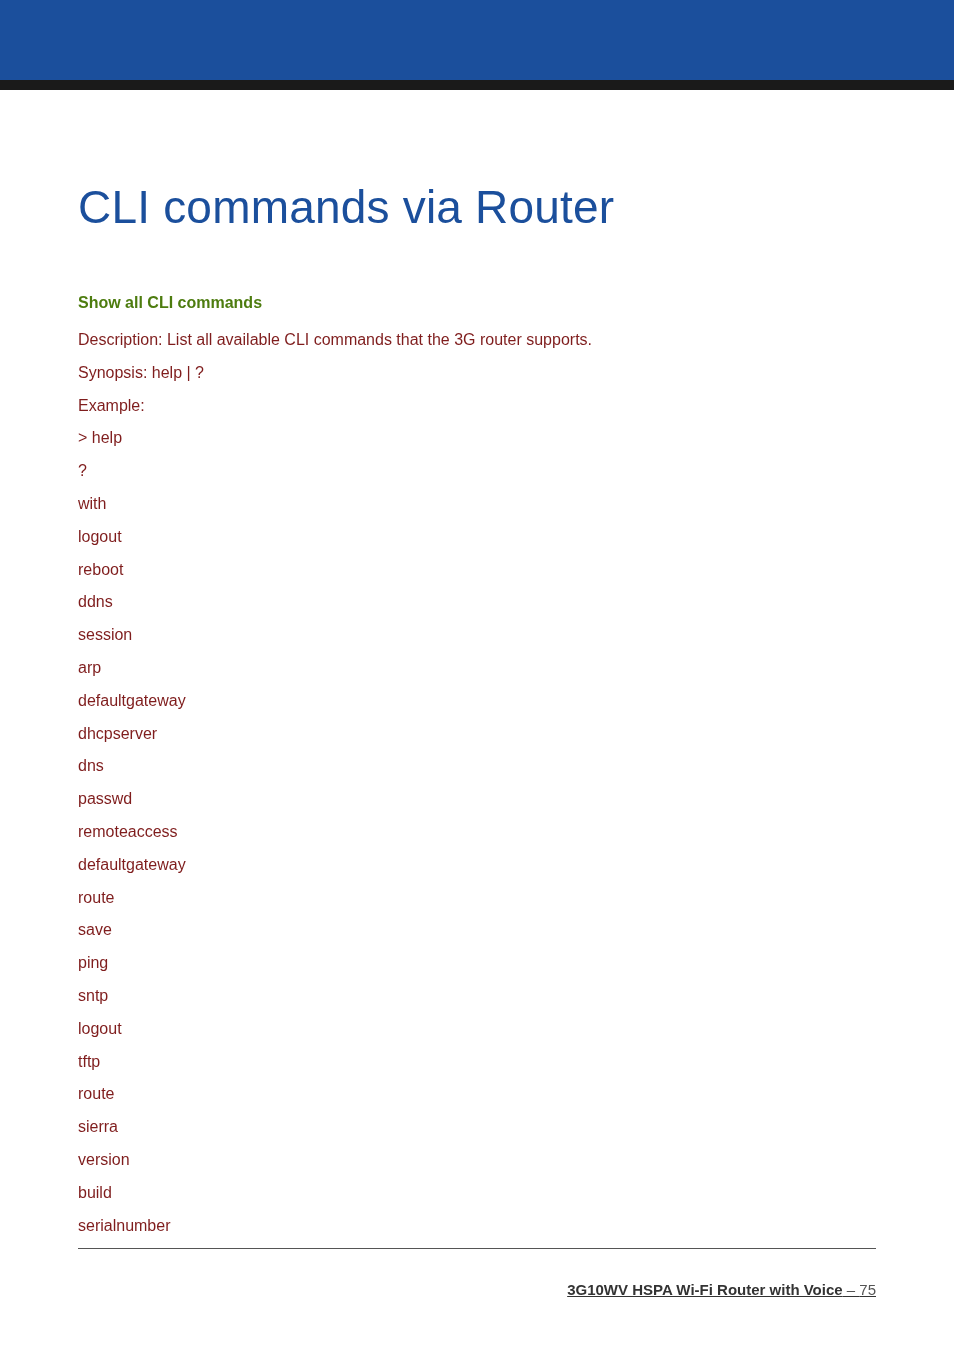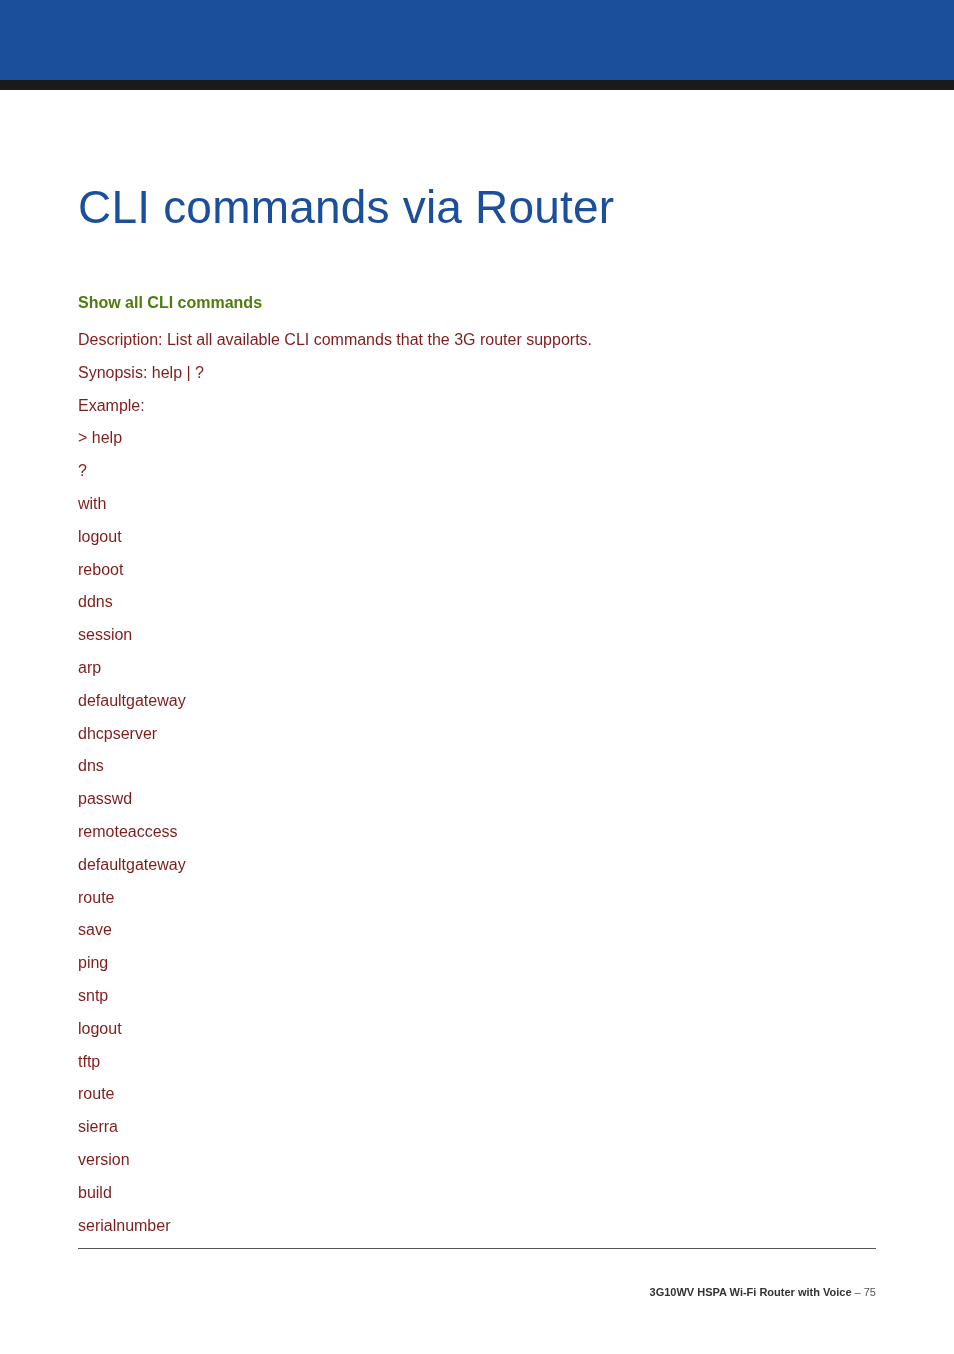--- a/index.html
+++ b/index.html
@@ -51,23 +51,24 @@
     }
     .divider {
       border: none;
       border-top: 1px solid #555;
       margin-top: 6px;
     }
     .footer {
       position: absolute;
       bottom: 56px;
       right: 78px;
-      font-size: 11px;
+      font-size: 15px;
       color: #333;
       font-family: Arial, Helvetica, sans-serif;
+      text-decoration: underline;
     }
     .footer .bold {
       font-weight: bold;
     }
     .footer .page-num {
       font-weight: normal;
       color: #555;
     }
   </style>
 </head>

